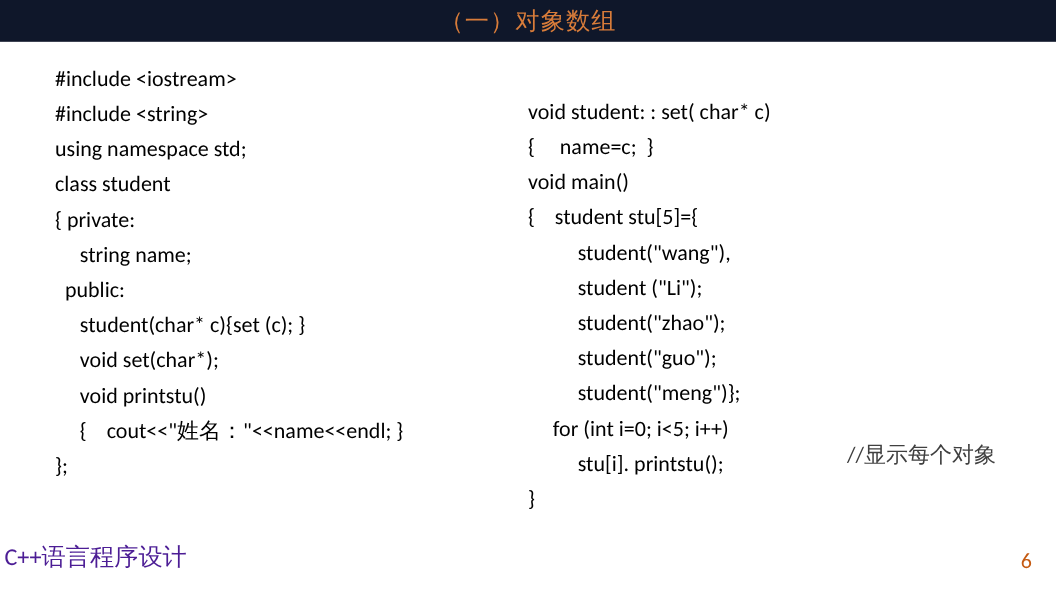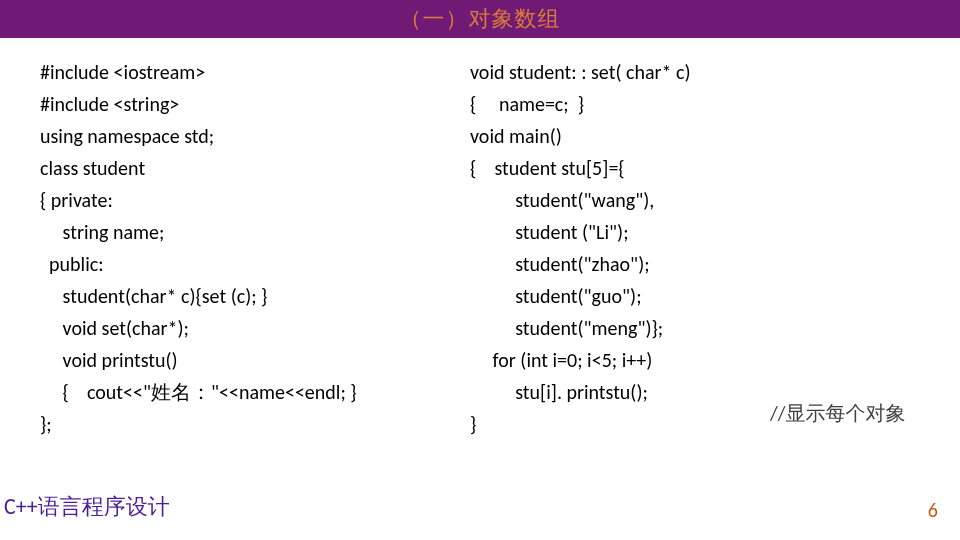--- a/index.html
+++ b/index.html
@@ -5,21 +5,21 @@
     * { margin: 0; padding: 0; box-sizing: border-box; }
     body {
       width: 960px;
       height: 540px;
       background: #ffffff;
       font-family: "Calibri", "Microsoft YaHei", sans-serif;
       position: relative;
       overflow: hidden;
     }
     .title-bar {
-      background: #701a75;
+      background: #0f172a;
       width: 100%;
       height: 38px;
       display: flex;
       align-items: center;
       justify-content: center;
     }
     .title-text {
       color: #d87c3a;
       font-size: 22px;
       letter-spacing: 1px;
@@ -28,22 +28,22 @@
       display: flex;
       padding: 18px 0 0 40px;
     }
     .col {
       font-size: 20px;
       line-height: 1.6;
       color: #000;
       white-space: pre;
       font-family: "Calibri", sans-serif;
     }
-    .col-left { width: 430px; }
-    .col-right { flex: 1; }
+    .col-left { width: 430px; margin-left: 10px; }
+    .col-right { flex: 1; margin-top: 30px; }
     .comment-text {
       color: #404040;
       position: absolute;
       left: 770px;
       top: 400px;
       font-size: 20px;
       text-align: right;
     }
     .footer-left {
       position: absolute;

